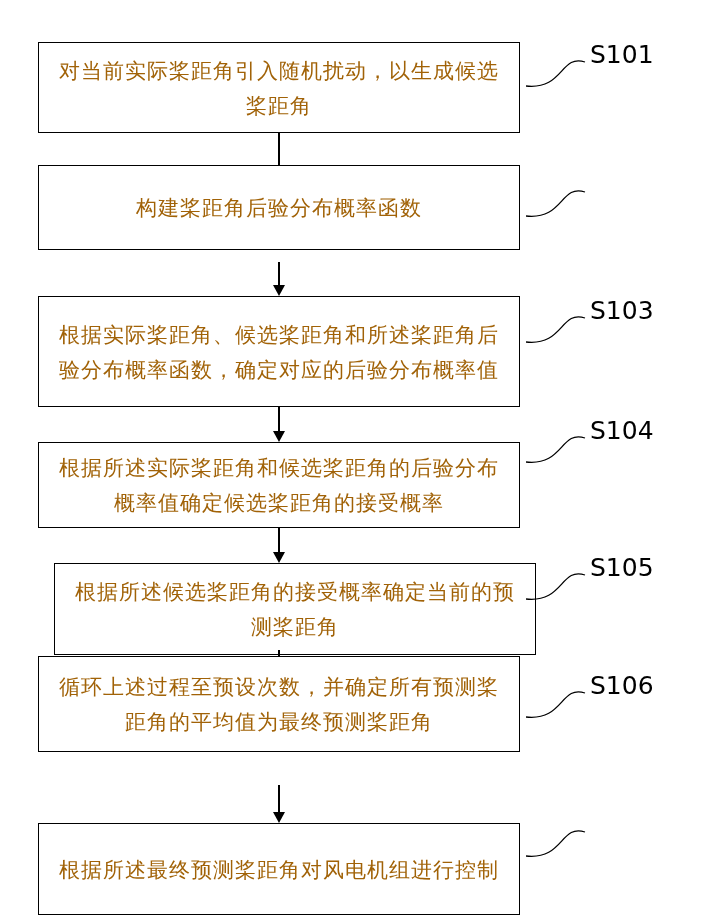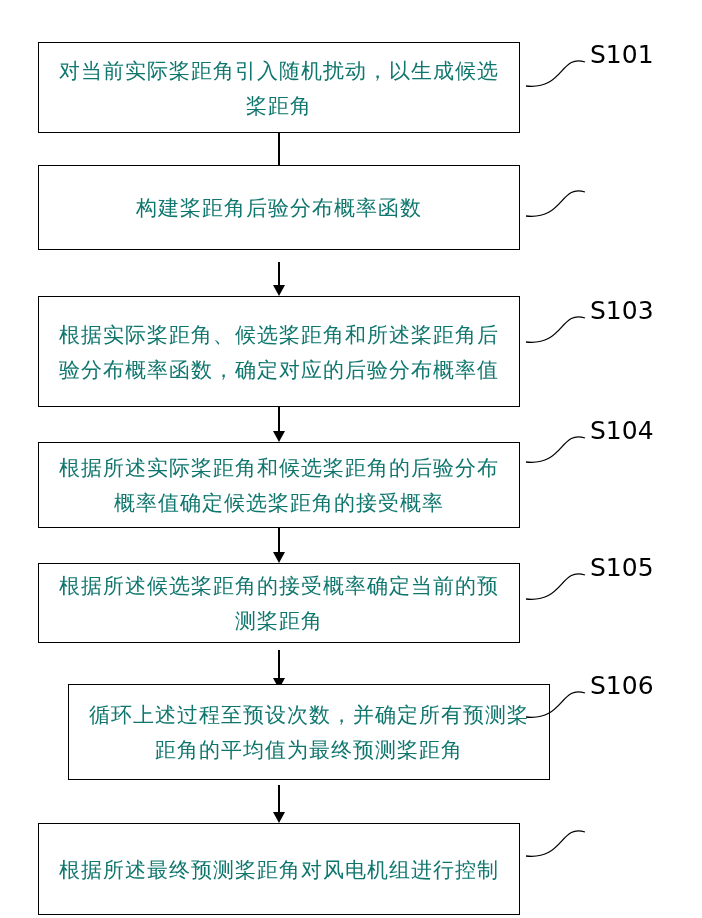--- a/index.html
+++ b/index.html
@@ -22,21 +22,21 @@
     box-sizing: border-box;
     border: 1px solid #000000;
     background: #ffffff;
     display: flex;
     align-items: center;
     justify-content: center;
   }
   .box-text {
     font-size: 21px;
     line-height: 35px;
-    color: #0f766e;
+    color: #a16207;
     text-align: center;
     white-space: pre-line;
     letter-spacing: 1px;
     padding: 0 8px;
   }
   .step-label {
     position: absolute;
     left: 590px;
     width: 90px;
     font-size: 25px;
@@ -61,22 +61,22 @@
   .leader path {
     stroke: #000000;
     stroke-width: 1.3;
     fill: none;
   }
   
   #b1 { top: 42px;  height: 91px; }
   #b2 { top: 165px; height: 85px; }
   #b3 { top: 296px; height: 111px; }
   #b4 { top: 442px; height: 86px; }
-  #b5 { top: 563px; height: 80px; }
-  #b6 { top: 684px; height: 96px; margin-left: 30px; }
+  #b5 { top: 563px; height: 92px; margin-left: 16px; }
+  #b6 { top: 656px; height: 96px; }
   #b7 { top: 823px; height: 92px; }
   
   #a1 { top: 133px; }
   #a2 { top: 262px; }
   #a3 { top: 407px; }
   #a4 { top: 528px; }
   #a5 { top: 650px; }
   #a6 { top: 785px; }
   
   #l1 { top: 40px; }

